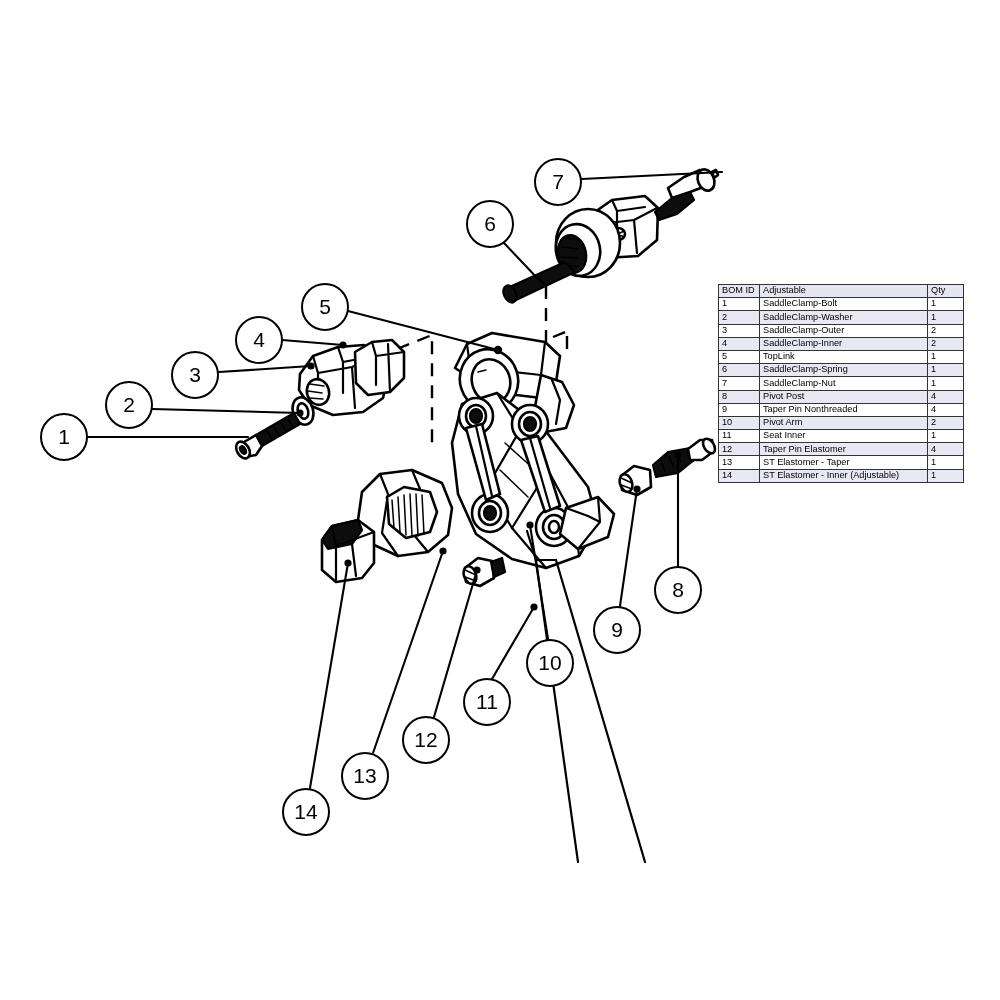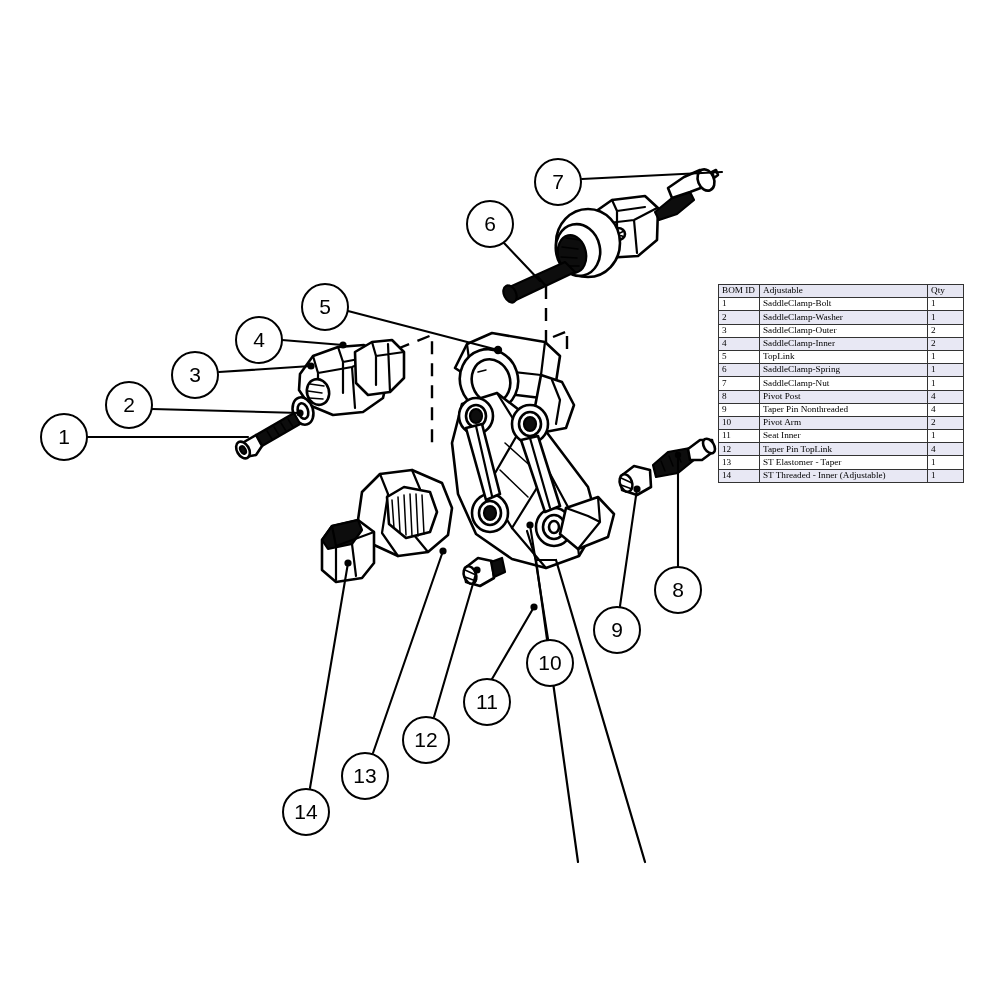--- a/index.html
+++ b/index.html
@@ -21,21 +21,20 @@
     left: 0; top: 0;
     width: 1000px;
     height: 1000px;
   }
   
   #bom-table-wrap {
     position: absolute;
     left: 718px;
     top: 284px;
     width: 245px;
-    font-family: Liberation Serif, serif;
   }
   table.bom {
     border-collapse: collapse;
     width: 245px;
     background: #ffffff;
     border: 1.6px solid #111;
     table-layout: fixed;
   }
   table.bom th, table.bom td {
     border: 1px solid #333;
@@ -349,30 +348,30 @@
             <td>Pivot Arm</td>
             <td>2</td>
           </tr>
           <tr class="odd">
             <td>11</td>
             <td>Seat Inner</td>
             <td>1</td>
           </tr>
           <tr class="even">
             <td>12</td>
-            <td>Taper Pin TopLink</td>
+            <td>Taper Pin Elastomer</td>
             <td>4</td>
           </tr>
           <tr class="odd">
             <td>13</td>
             <td>ST Elastomer - Taper</td>
             <td>1</td>
           </tr>
           <tr class="even">
             <td>14</td>
-            <td>ST Threaded - Inner (Adjustable)</td>
+            <td>ST Elastomer - Inner (Adjustable)</td>
             <td>1</td>
           </tr>
         </tbody>
     </table>
   </div>
 
 </div>
 
 </body></html>

